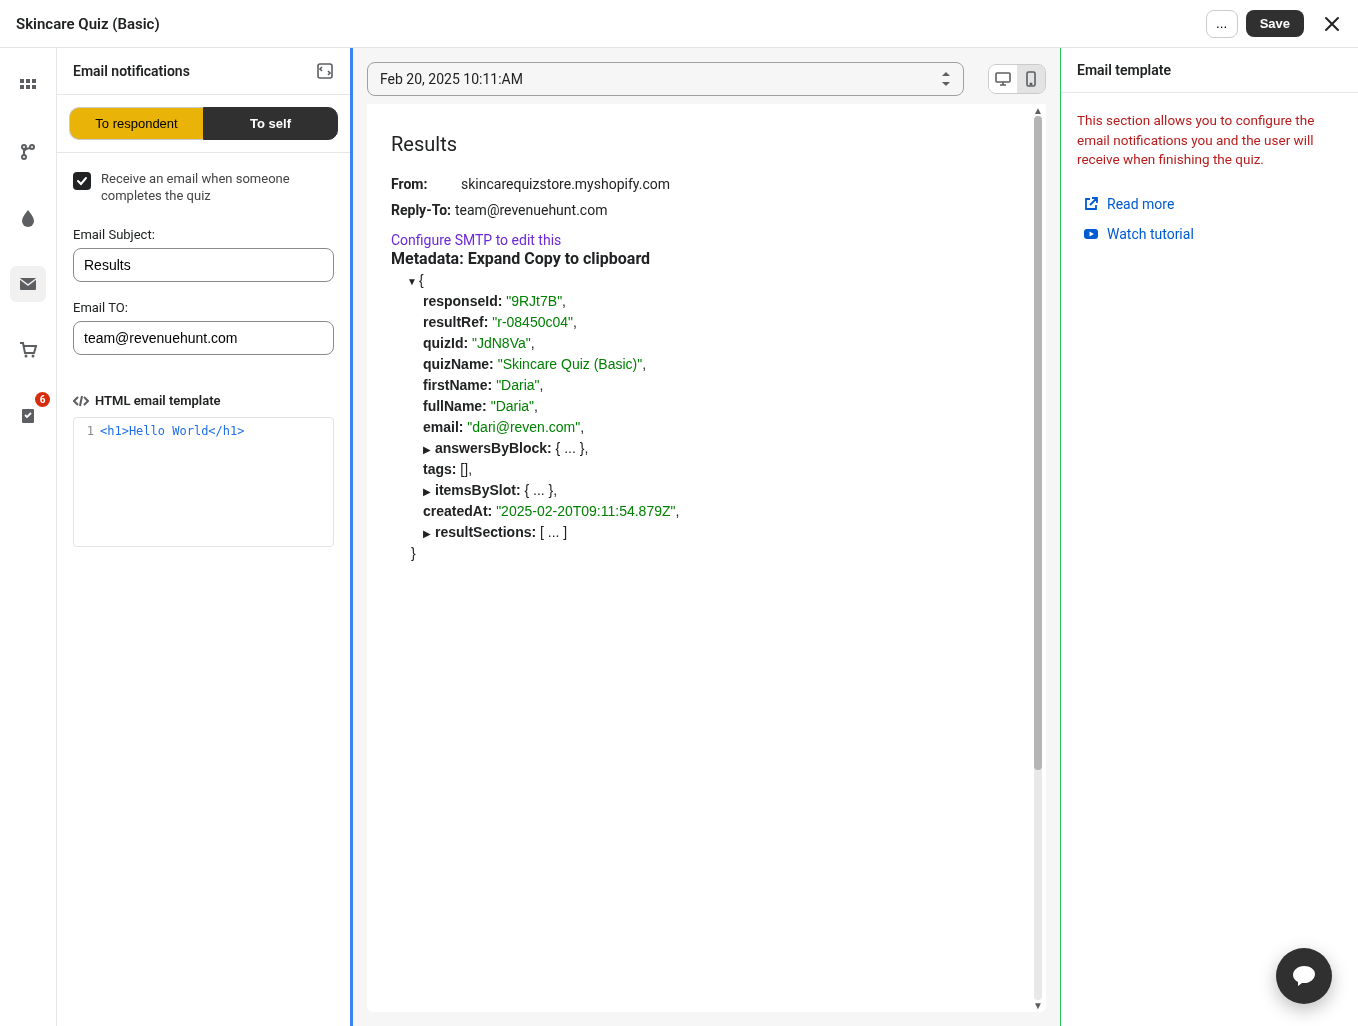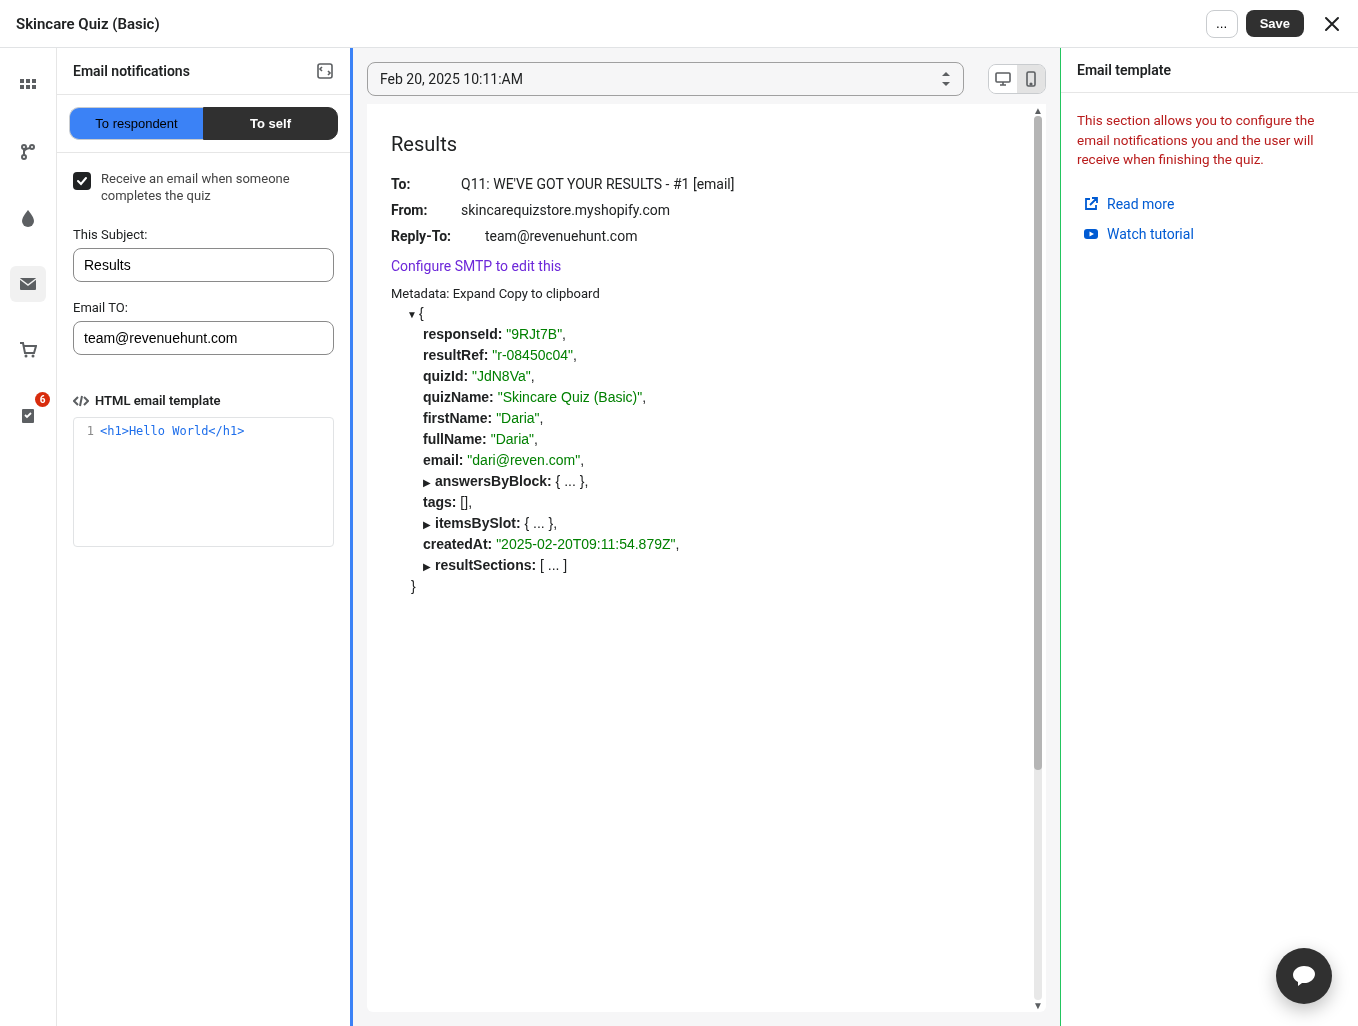--- a/index.html
+++ b/index.html
@@ -127,21 +127,21 @@
     padding: 12px;
     gap: 0;
     border-bottom: 1px solid #e6e6e6;
   }
   .seg-btn {
     flex: 1;
     padding: 8px 0;
     text-align: center;
     font-size: 13px;
     border: 1px solid #c9cccf;
-    background: #3b82f6;
+    background: #eab308;
     cursor: pointer;
   }
   .seg-btn:first-child { border-radius: 10px 0 0 10px; border-right: none; }
   .seg-btn:last-child { border-radius: 0 10px 10px 0; }
   .seg-btn.active {
     background: #303030;
     color: #fff;
     border-color: #303030;
     font-weight: 600;
   }
@@ -320,23 +320,23 @@
   }
   .hdr-row .v {
     flex: 1;
   }
   .link {
     color: #6d28d9;
     text-decoration: none;
     cursor: pointer;
   }
   .meta-line {
-    font-weight: 400;
-    margin-top: 12px;
-    font-size: 13px;
+    font-weight: 700;
+    margin-top: 1px;
+    font-size: 16px;
   }
   .json-tree {
     font-family: Arial, Helvetica, sans-serif;
     font-size: 14px;
     line-height: 1.5;
     margin-top: 2px;
     padding-left: 16px;
   }
   .json-tree .row { white-space: nowrap; }
   .caret {
@@ -470,21 +470,21 @@
     <div class="left-body">
       <div class="check-row">
         <div class="cb">
           <svg width="12" height="12" viewBox="0 0 12 12">
               <path d="M2 6 L5 9 L10 3" stroke="#fff" stroke-width="2" fill="none" stroke-linecap="round"></path>
             </svg>
         </div>
         <label>Receive an email when someone completes the quiz</label>
       </div>
 
-      <label class="field-label">This Subject:</label>
+      <label class="field-label">Email Subject:</label>
       <input class="text-input" value="Results" style="">
 
       <label class="field-label">Email TO:</label>
       <input class="text-input" value="team@revenuehunt.com" style="">
 
       <div class="template-label">
         <svg width="16" height="16" viewBox="0 0 16 16" fill="none" stroke="#5c5f62" stroke-width="2">
             <path d="M5 4 L1 8 L5 12 M11 4 L15 8 L11 12 M9 3 L7 13"></path>
           </svg>
         <span>HTML email template</span>
@@ -518,29 +518,25 @@
             </svg>
         </div>
       </div>
     </div>
 
     <div class="preview-wrap">
       <div class="preview-card">
         <h2>Results</h2>
 
         <div class="hdr-row">
-            <div class="k">To:</div>
-            <div class="v">Q11: WE'VE GOT YOUR RESULTS - #1 [email]</div>
-          </div>
-        <div class="hdr-row">
             <div class="k">From:</div>
             <div class="v">skincarequizstore.myshopify.com</div>
           </div>
         <div class="hdr-row" style="margin-bottom:14px">
-            <div class="k" style="width:94px">Reply-To:</div>
+            <div class="k" style="width:64px">Reply-To:</div>
             <div class="v">team@revenuehunt.com</div>
           </div>
 
         <a class="link">Configure SMTP to edit this</a>
 
         <div class="meta-line">
           <span>Metadata: </span><span style="cursor:pointer">Expand</span> <span style="cursor:pointer">Copy to clipboard</span>
         </div>
 
         <div class="json-tree">

